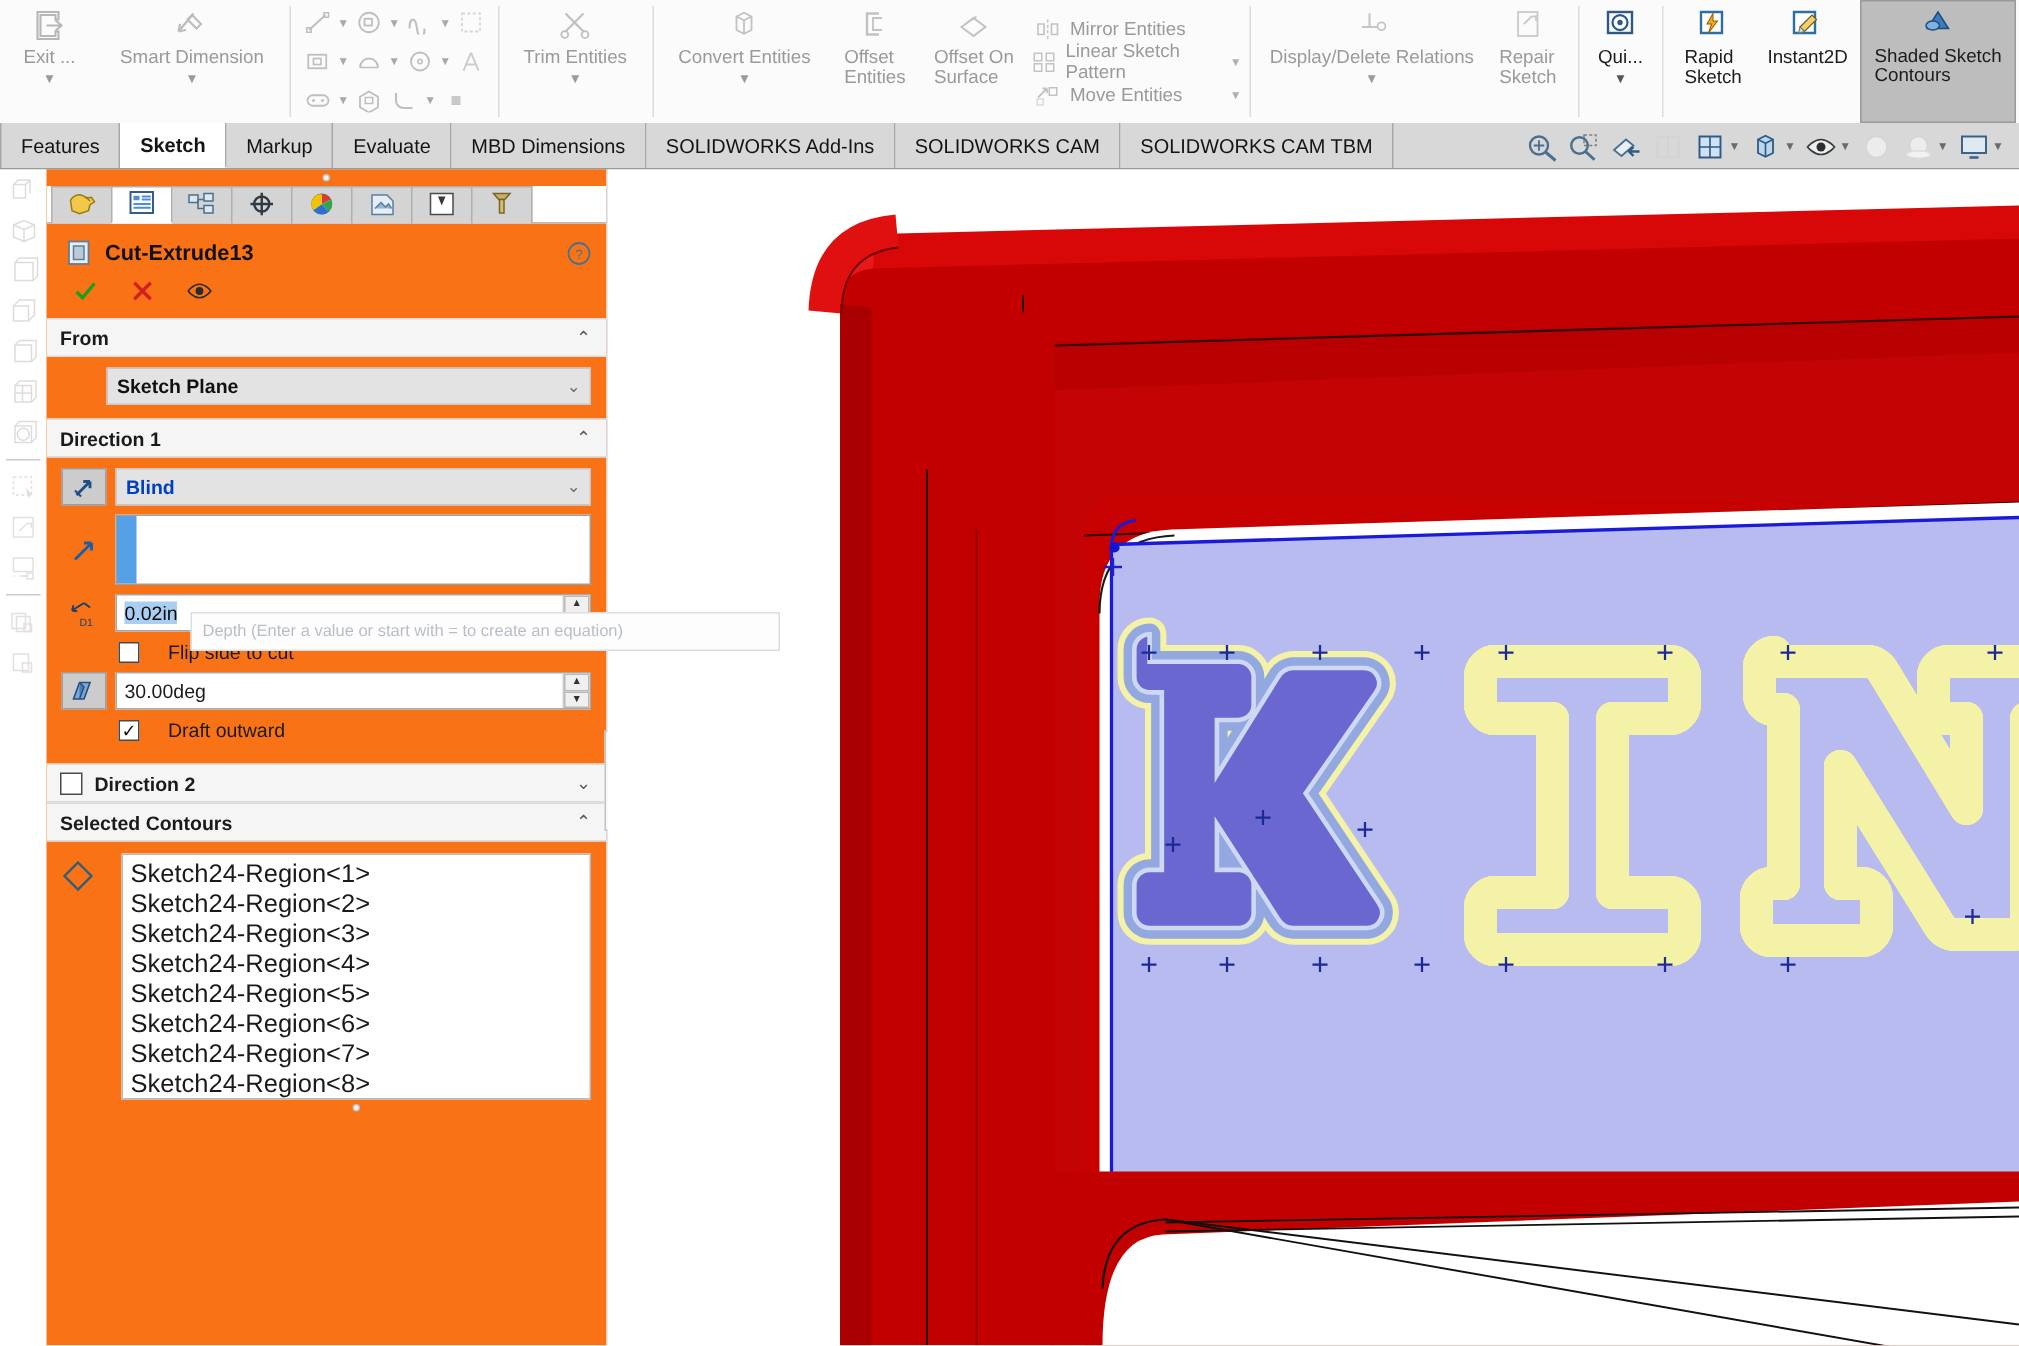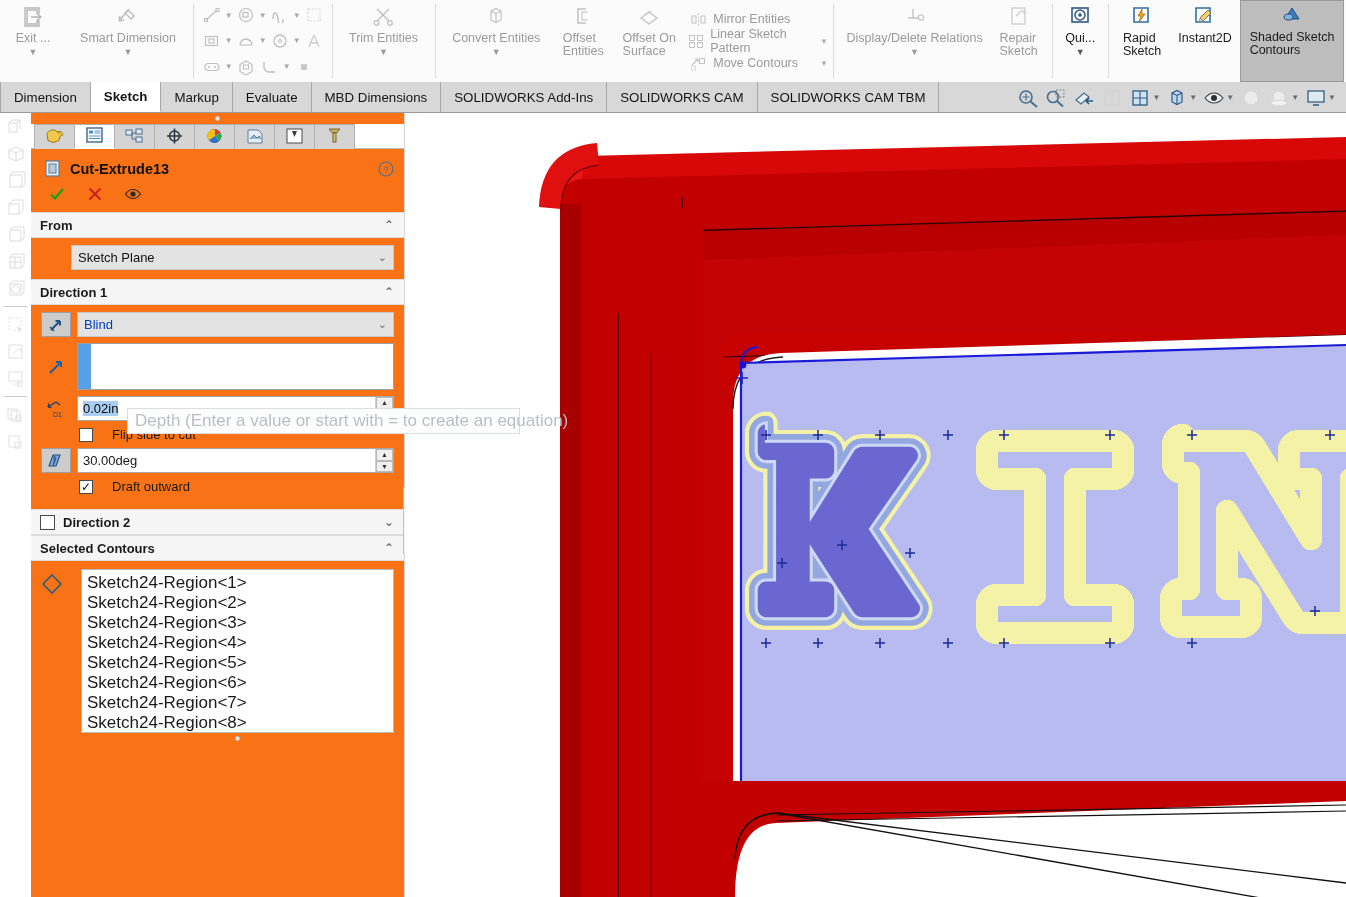--- a/index.html
+++ b/index.html
@@ -115,21 +115,21 @@
   .sec-head .chev { margin-left:auto; color:#5a5a5a; }
   .sec-body { padding: 7px 10px 9px 10px; }
 
   .fld-row { display:flex; align-items:center; gap: 6px; margin-bottom: 6px; }
   .fld-ico { width: 30px; height: 25px; display:flex; align-items:center; justify-content:center; }
   .fld-ico.boxed { background:#cccccc; border:1px solid #9e9e9e; }
   .combo {
     flex: 1; height: 25px; background:#e3e3e3; border:1px solid #c7c7c7;
     display:flex; align-items:center; padding: 0 6px; font-size: 13px; color:#111;
   }
-  .combo .cv { flex:1; }
+  .combo .cv { flex:1;font-weight:bold; }
   .combo.blue .cv { color: #0040c0; }
   .combo .cchev { color:#6d6d6d; font-size:11px; }
 
   .spin {
     flex:1; height: 25px; background:#ffffff; border:1px solid #a8a8a8;
     display:flex; align-items:stretch;
   }
   .spin .sv { flex:1; display:flex; align-items:center; padding: 0 5px; font-size:13px;}
   .spin .sv .sel { background:#aacdf2; color:#0a0a0a; }
   .spin .btns { width: 18px; border-left:1px solid #cfcfcf; display:flex; flex-direction:column; }
@@ -138,21 +138,21 @@
   .depthbox {
     flex:1; height: 47px; background:#ffffff; border:1px solid #9f9f9f;
     display:flex; align-items:stretch; position:relative;
   }
   .depthbox .accent { width: 13px; background:#56a0e8; }
 
   .tooltip {
     position: absolute; left: 127px; top: 408px; width: 393px; height: 25px;
     background: #fdfdfd; border: 1px solid #d9dde4;
     display:flex; align-items:center; padding: 12px 7px;
-    color: #b9bec6; font-size: 17px; white-space: nowrap;
+    color: #b9bec6; font-size: 11px; white-space: nowrap;
   }
 
   .chk-row { display:flex; align-items:center; gap: 19px; padding-left: 38px; margin: 4px 0 6px 0;}
   .chkbox { width: 14px; height: 14px; border: 1px solid #4a4a4a; background:#fff; display:flex; align-items:center; justify-content:center; }
   .chkbox .mk { color: #111; font-size: 12px; line-height: 1; }
   .chk-lbl { font-size: 13px; }
 
   .listbox {
     margin-left: 40px; height: 164px; background:#ffffff; border:1px solid #b9b9b9;
     padding: 3px 5px; overflow:hidden;
@@ -378,21 +378,21 @@
         <span class="scaret">▼</span>
       </div>
       <div class="srow">
         <span class="sico">
             <svg width="17" height="15" viewBox="0 0 17 15">
               <path d="M2 9L8 3M8 3H5M8 3v3" stroke="#c3c3c3" stroke-width="1.2" fill="none"></path>
               <rect x="9.5" y="2.5" width="5" height="5" fill="none" stroke="#c3c3c3"></rect>
               <rect x="1.5" y="10" width="4" height="4" fill="none" stroke="#dcdcdc"></rect>
             </svg>
           </span>
-        <span>Move Contours</span>
+        <span>Move Entities</span>
         <span class="scaret">▼</span>
       </div>
     </div>
 
     <div class="rb-sep"></div>
 
     <div class="rb-group">
       <div class="rb-btn" style="min-width:152px;">
         <span class="ico">
           <svg width="26" height="26" viewBox="0 0 26 26">
@@ -463,21 +463,21 @@
         </span>
         <span class="lbl">Shaded Sketch
 Contours</span>
       </div>
     </div>
 
   </div>
 
   <div class="tabbar">
     <div class="tab">
-        <span>Dimension</span>
+        <span>Features</span>
       </div>
     <div class="tab active">
         <span>Sketch</span>
       </div>
     <div class="tab">
         <span>Markup</span>
       </div>
     <div class="tab">
         <span>Evaluate</span>
       </div>

